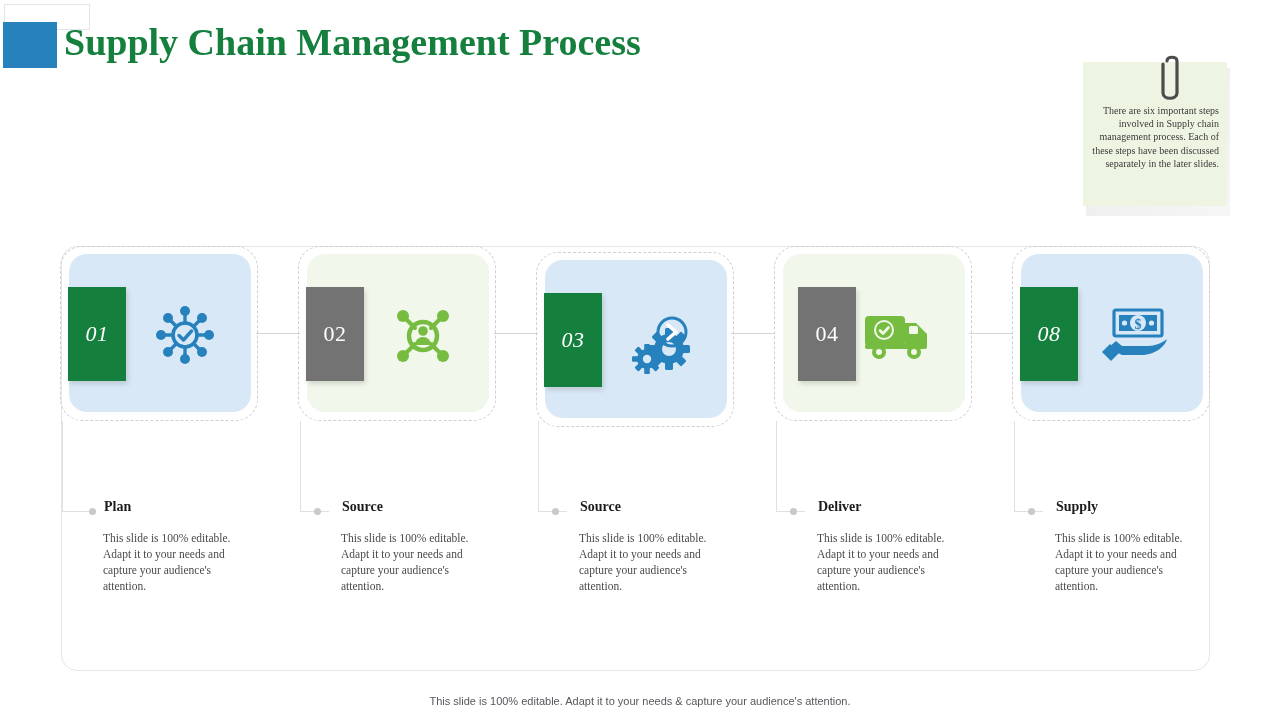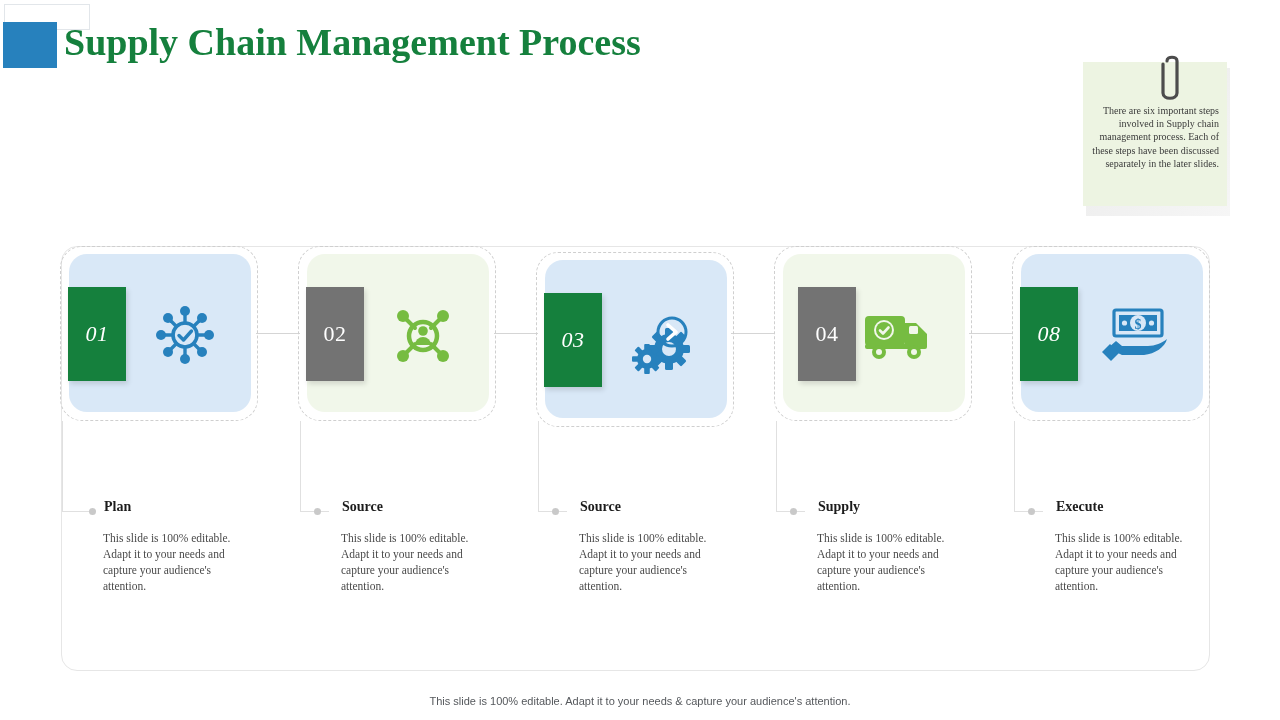--- a/index.html
+++ b/index.html
@@ -307,23 +307,23 @@
 
   <div class="leg" style="left:538px; top:421px; height:91px;"></div>
   <div class="legh" style="left:538px; top:511px; width:29px;"></div>
   <div class="dot" style="left:552px; top:508px;"></div>
   <div class="lbl" style="left:580px; top:499px;">Source</div>
   <div class="desc" style="left:579px; top:530px;">This slide is 100% editable. Adapt it to your needs and capture your audience's attention.</div>
 
   <div class="leg" style="left:776px; top:421px; height:91px;"></div>
   <div class="legh" style="left:776px; top:511px; width:29px;"></div>
   <div class="dot" style="left:790px; top:508px;"></div>
-  <div class="lbl" style="left:818px; top:499px;">Supply</div>
+  <div class="lbl" style="left:818px; top:499px;">Deliver</div>
   <div class="desc" style="left:817px; top:530px;">This slide is 100% editable. Adapt it to your needs and capture your audience's attention.</div>
 
   <div class="leg" style="left:1014px; top:421px; height:91px;"></div>
   <div class="legh" style="left:1014px; top:511px; width:29px;"></div>
   <div class="dot" style="left:1028px; top:508px;"></div>
-  <div class="lbl" style="left:1056px; top:499px;">Execute</div>
+  <div class="lbl" style="left:1056px; top:499px;">Supply</div>
   <div class="desc" style="left:1055px; top:530px;">This slide is 100% editable. Adapt it to your needs and capture your audience's attention.</div>
 
   <div class="footer">This slide is 100% editable. Adapt it to your needs &amp; capture your audience's attention.</div>
 </div>
 
 </body></html>

